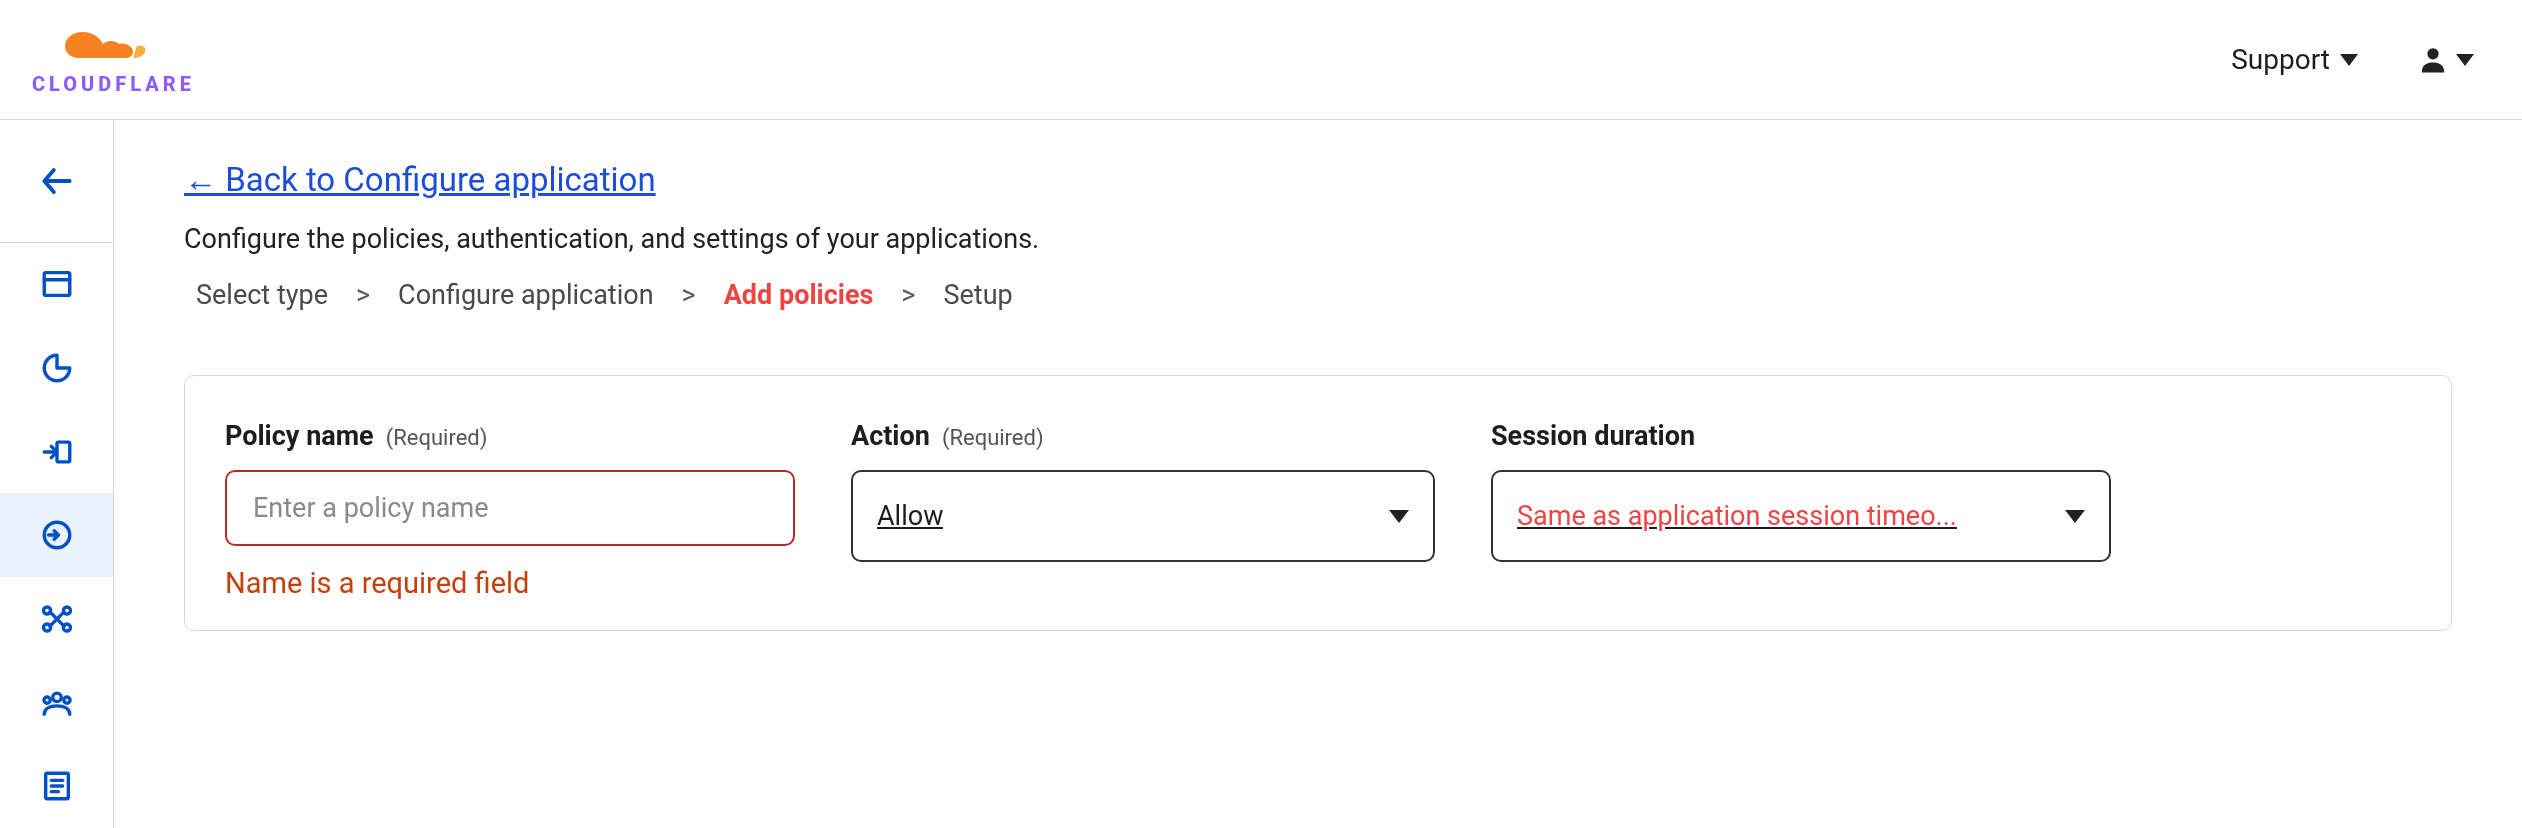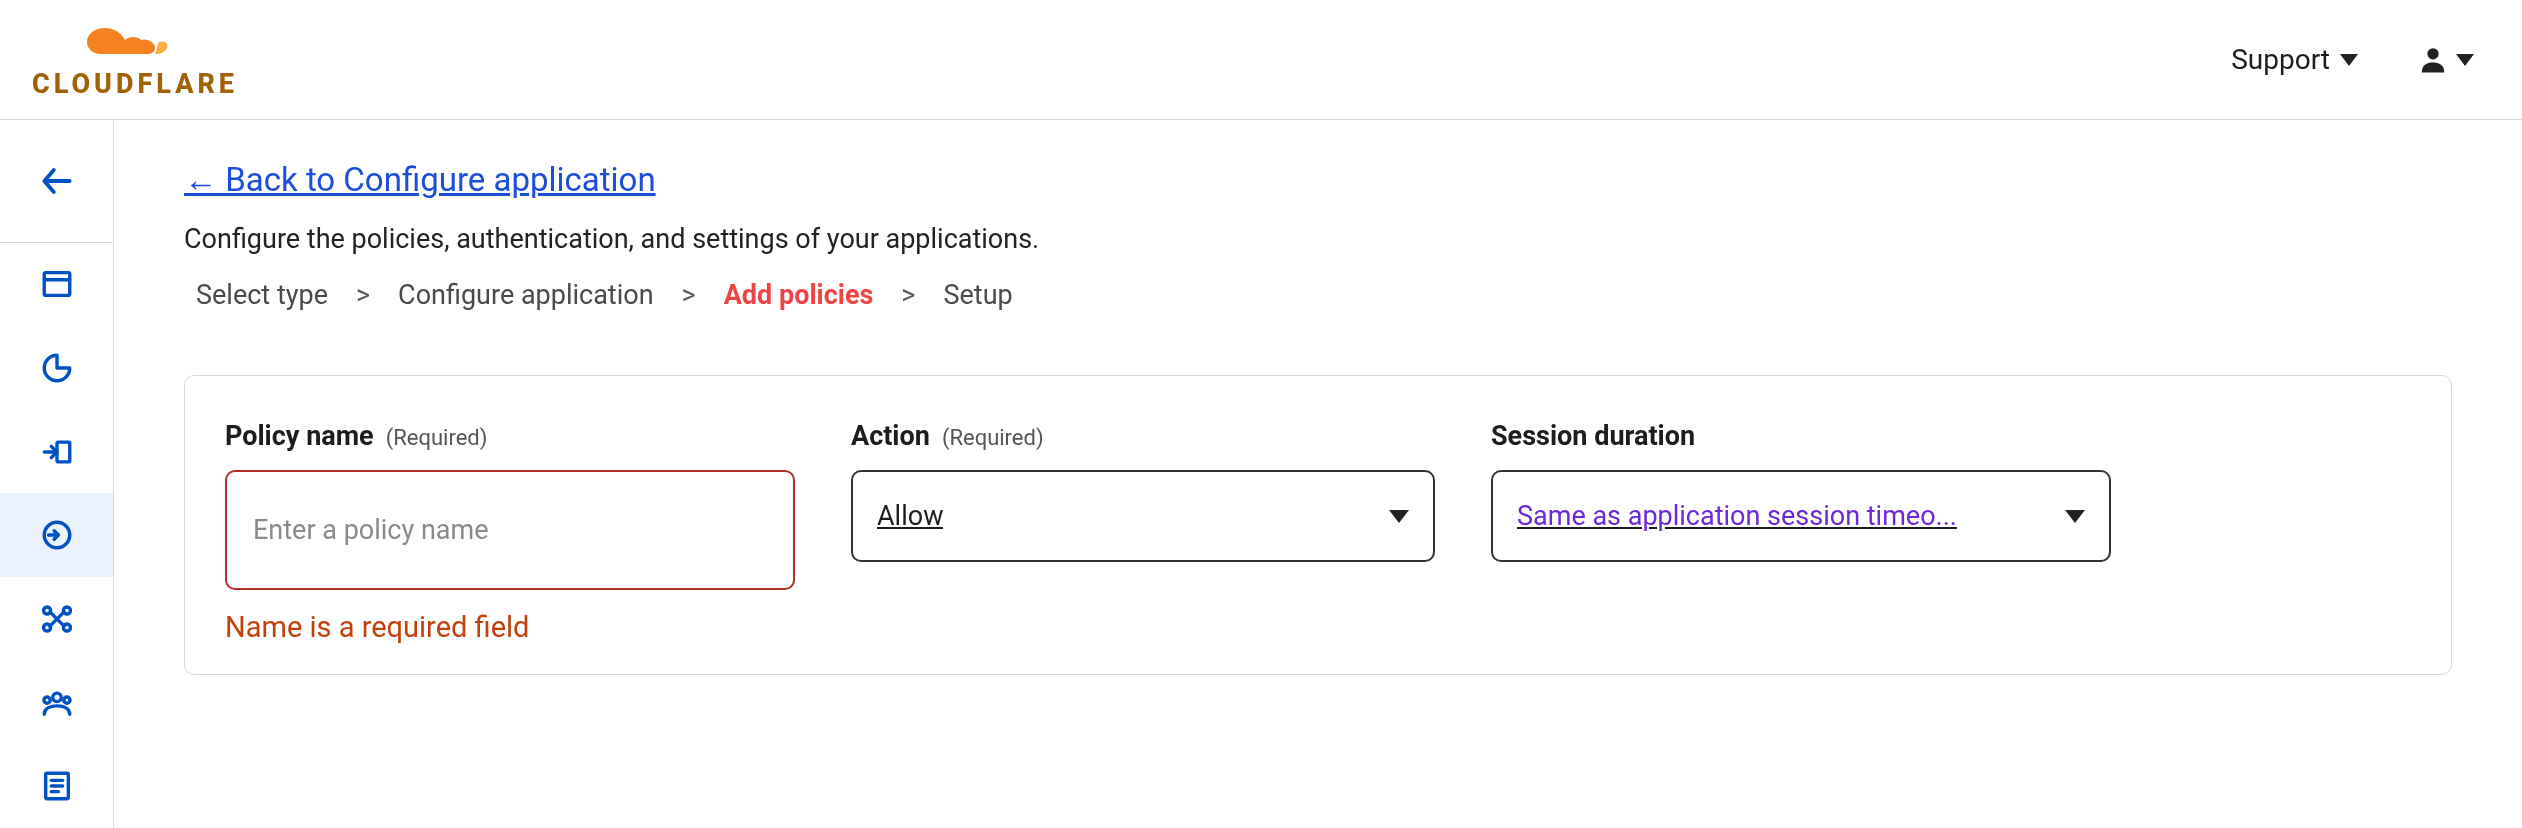--- a/index.html
+++ b/index.html
@@ -21,24 +21,24 @@
     justify-content: space-between;
     padding: 0 48px 0 32px;
   }
   .logo {
     display: flex;
     flex-direction: column;
     align-items: center;
     gap: 4px;
   }
   .logo-word {
-    font-size: 27px;
+    font-size: 20px;
     font-weight: 800;
     letter-spacing: 4px;
-    color: #a16207;
+    color: #8b5cf6;
     text-align: center;
   }
   .header-right {
     display: flex;
     align-items: center;
     gap: 60px;
   }
   .support-link {
     display: flex;
     align-items: center;
@@ -167,21 +167,21 @@
   .field-label .label-text {
     font-size: 27px;
     font-weight: 700;
   }
   .field-label .label-hint {
     font-size: 22px;
     color: #555;
   }
 
   .text-input {
-    height: 120px;
+    height: 76px;
     border: 2px solid #b6b6b6;
     border-radius: 10px;
     padding: 0 26px;
     font-size: 27px;
     font-family: inherit;
     outline: none;
   }
   .text-input::placeholder { color: #8a8a8a; }
   .text-input.error { border-color: #b42e27; }
 
@@ -203,21 +203,21 @@
     background: #fff;
     text-decoration: underline;
   }
   .select-value {
     font-size: 27px;
     color: #1d1d1d;
     white-space: nowrap;
     overflow: hidden;
     text-overflow: ellipsis;
   }
-  .select-value.placeholder { color: #6d28d9; }
+  .select-value.placeholder { color: #ef4444; }
   .select-caret {
     width: 0; height: 0;
     border-left: 10px solid transparent;
     border-right: 10px solid transparent;
     border-top: 13px solid #222;
     flex-shrink: 0;
     margin-left: 14px;
   }
 </style>
 </head>

